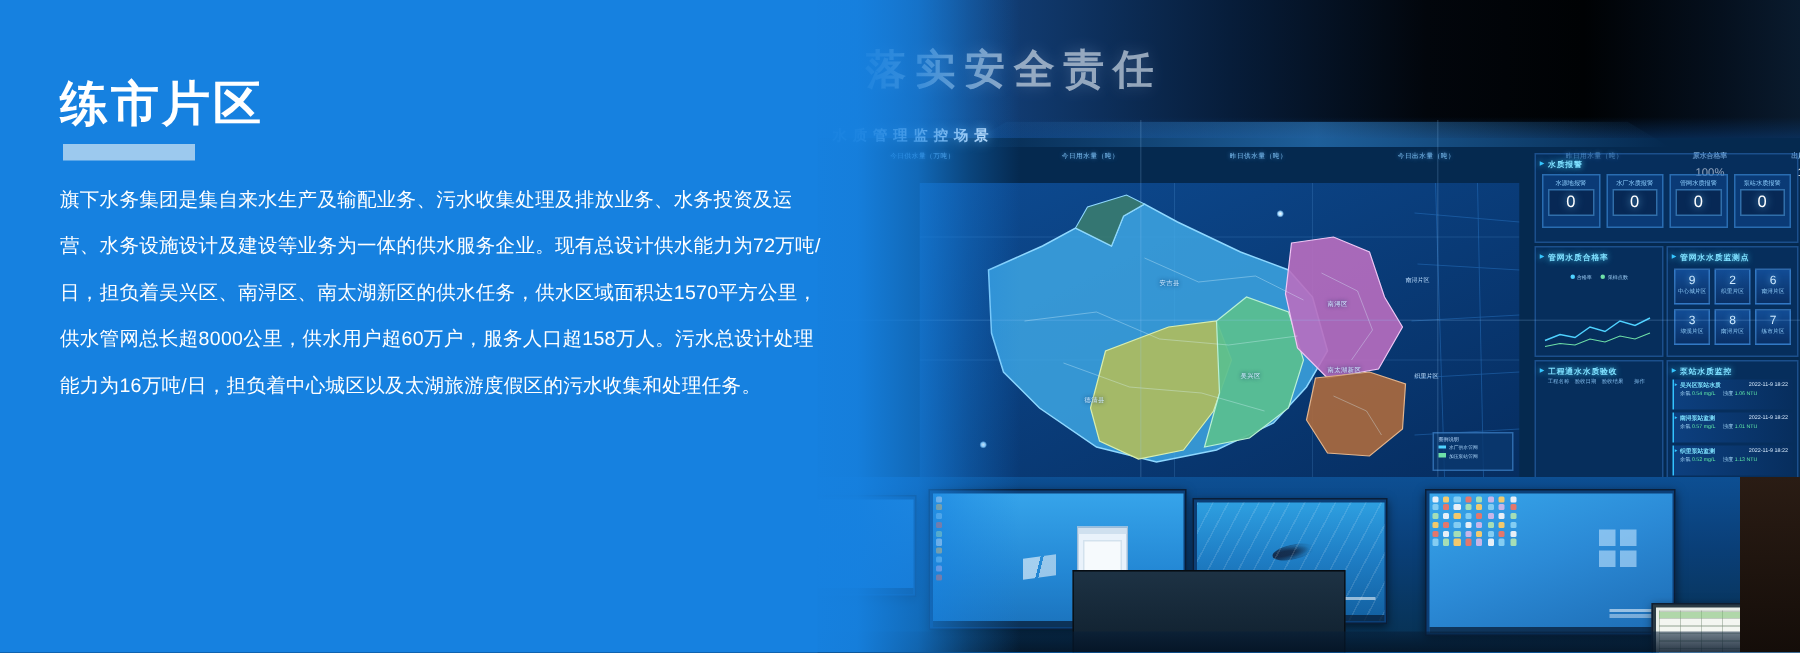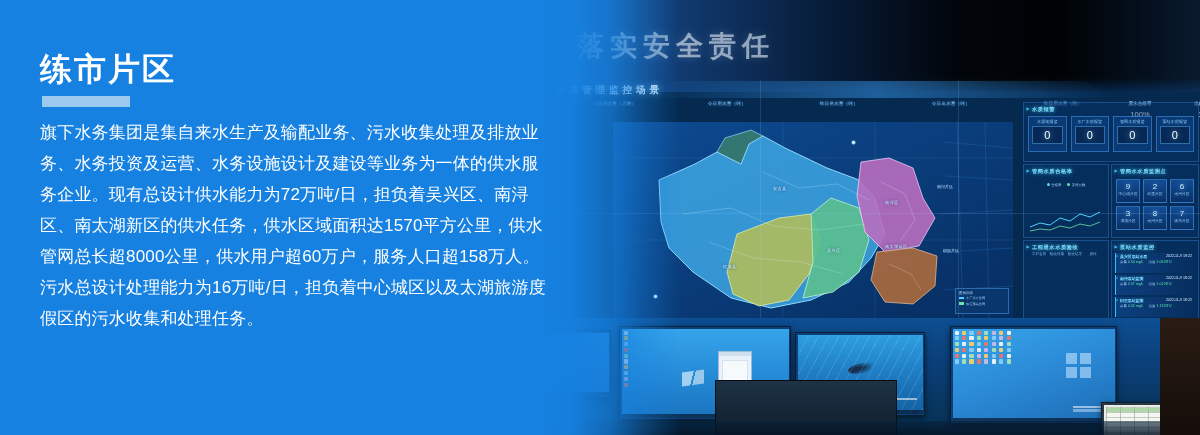--- a/index.html
+++ b/index.html
@@ -125,21 +125,21 @@
 
   
   .overlay{position:absolute;left:0;top:0;width:680px;height:435px;
      background:linear-gradient(90deg,#1681e0 0%,#1681e0 78%,rgba(22,129,224,.97) 84%,
                 rgba(22,129,224,.72) 90%,rgba(22,129,224,.32) 95%,rgba(22,129,224,0) 100%);}
   .content{position:absolute;left:0;top:0;width:600px;height:435px;}
   .title{position:absolute;left:40px;top:53px;color:#ffffff;font-size:32px;
          font-weight:700;letter-spacing:2px;line-height:1;}
   .rule{position:absolute;left:42px;top:96px;width:88px;height:11px;background:#9cc9ee;}
   .body-copy{position:absolute;left:40px;top:117px;width:510px;color:#ffffff;
-        font-size:17px;line-height:31px;letter-spacing:.2px;}
+        font-size:13px;line-height:31px;letter-spacing:.2px;}
 </style>
 </head>
 <body>
 
 <div class="banner">
 
   <div class="photo">
 
     <div class="wall-top"></div>
     <div class="slogan slogan-l">落实安全责任</div>

